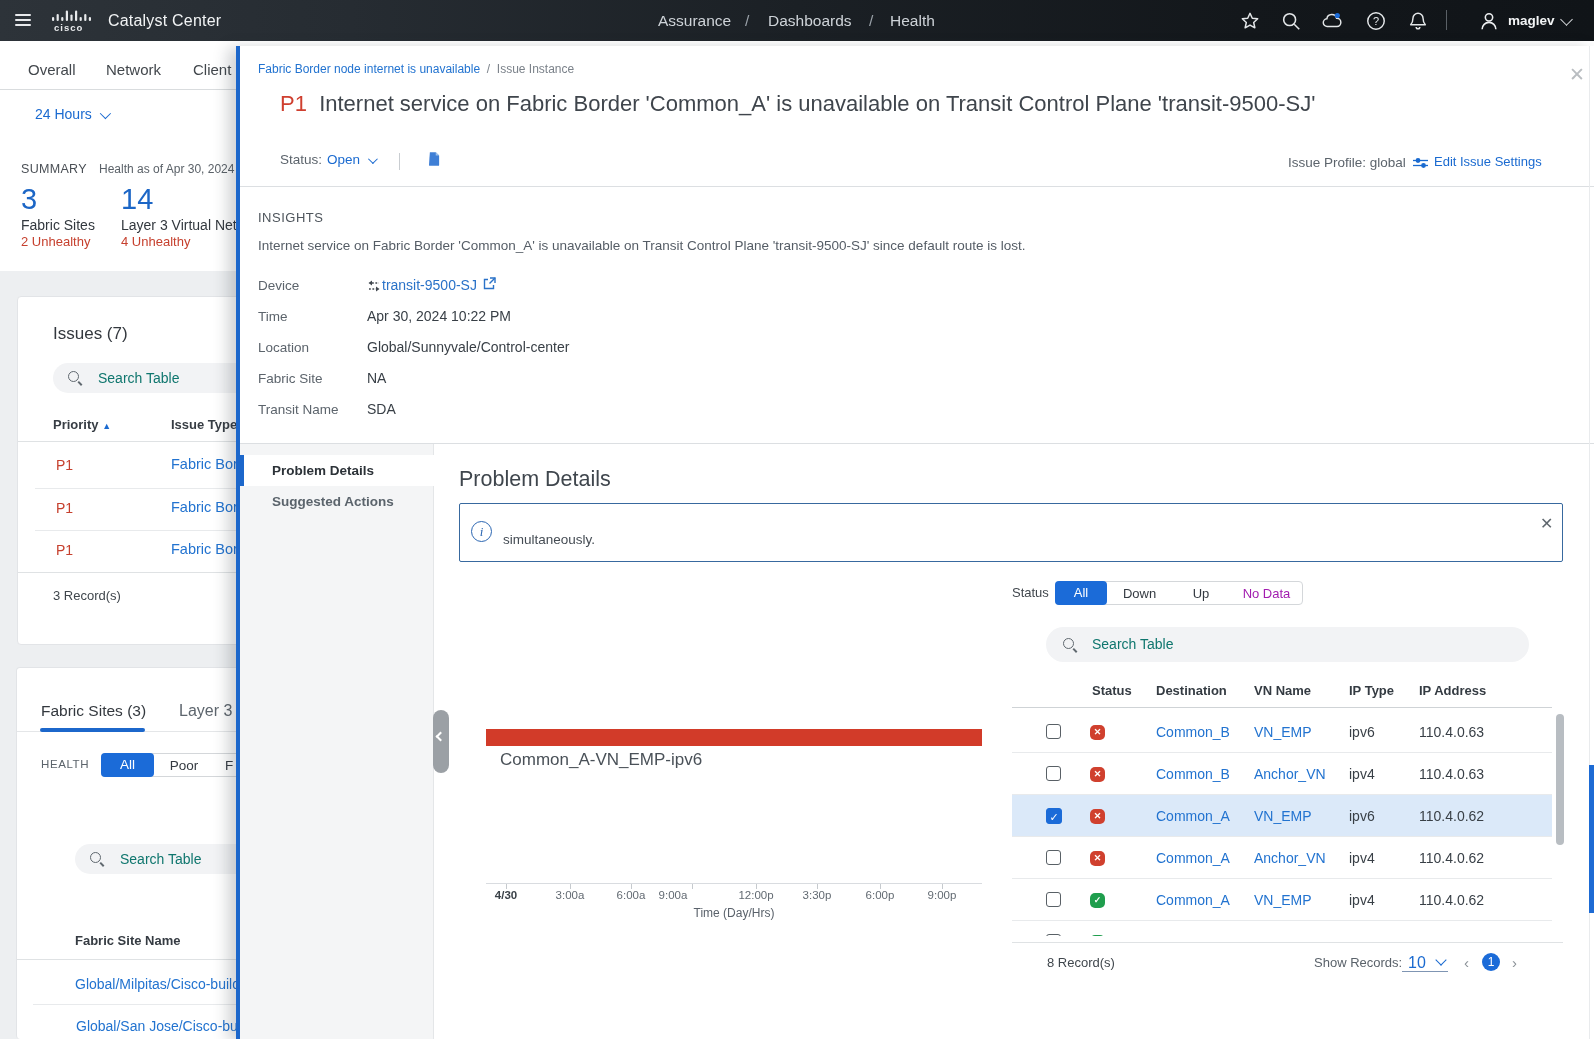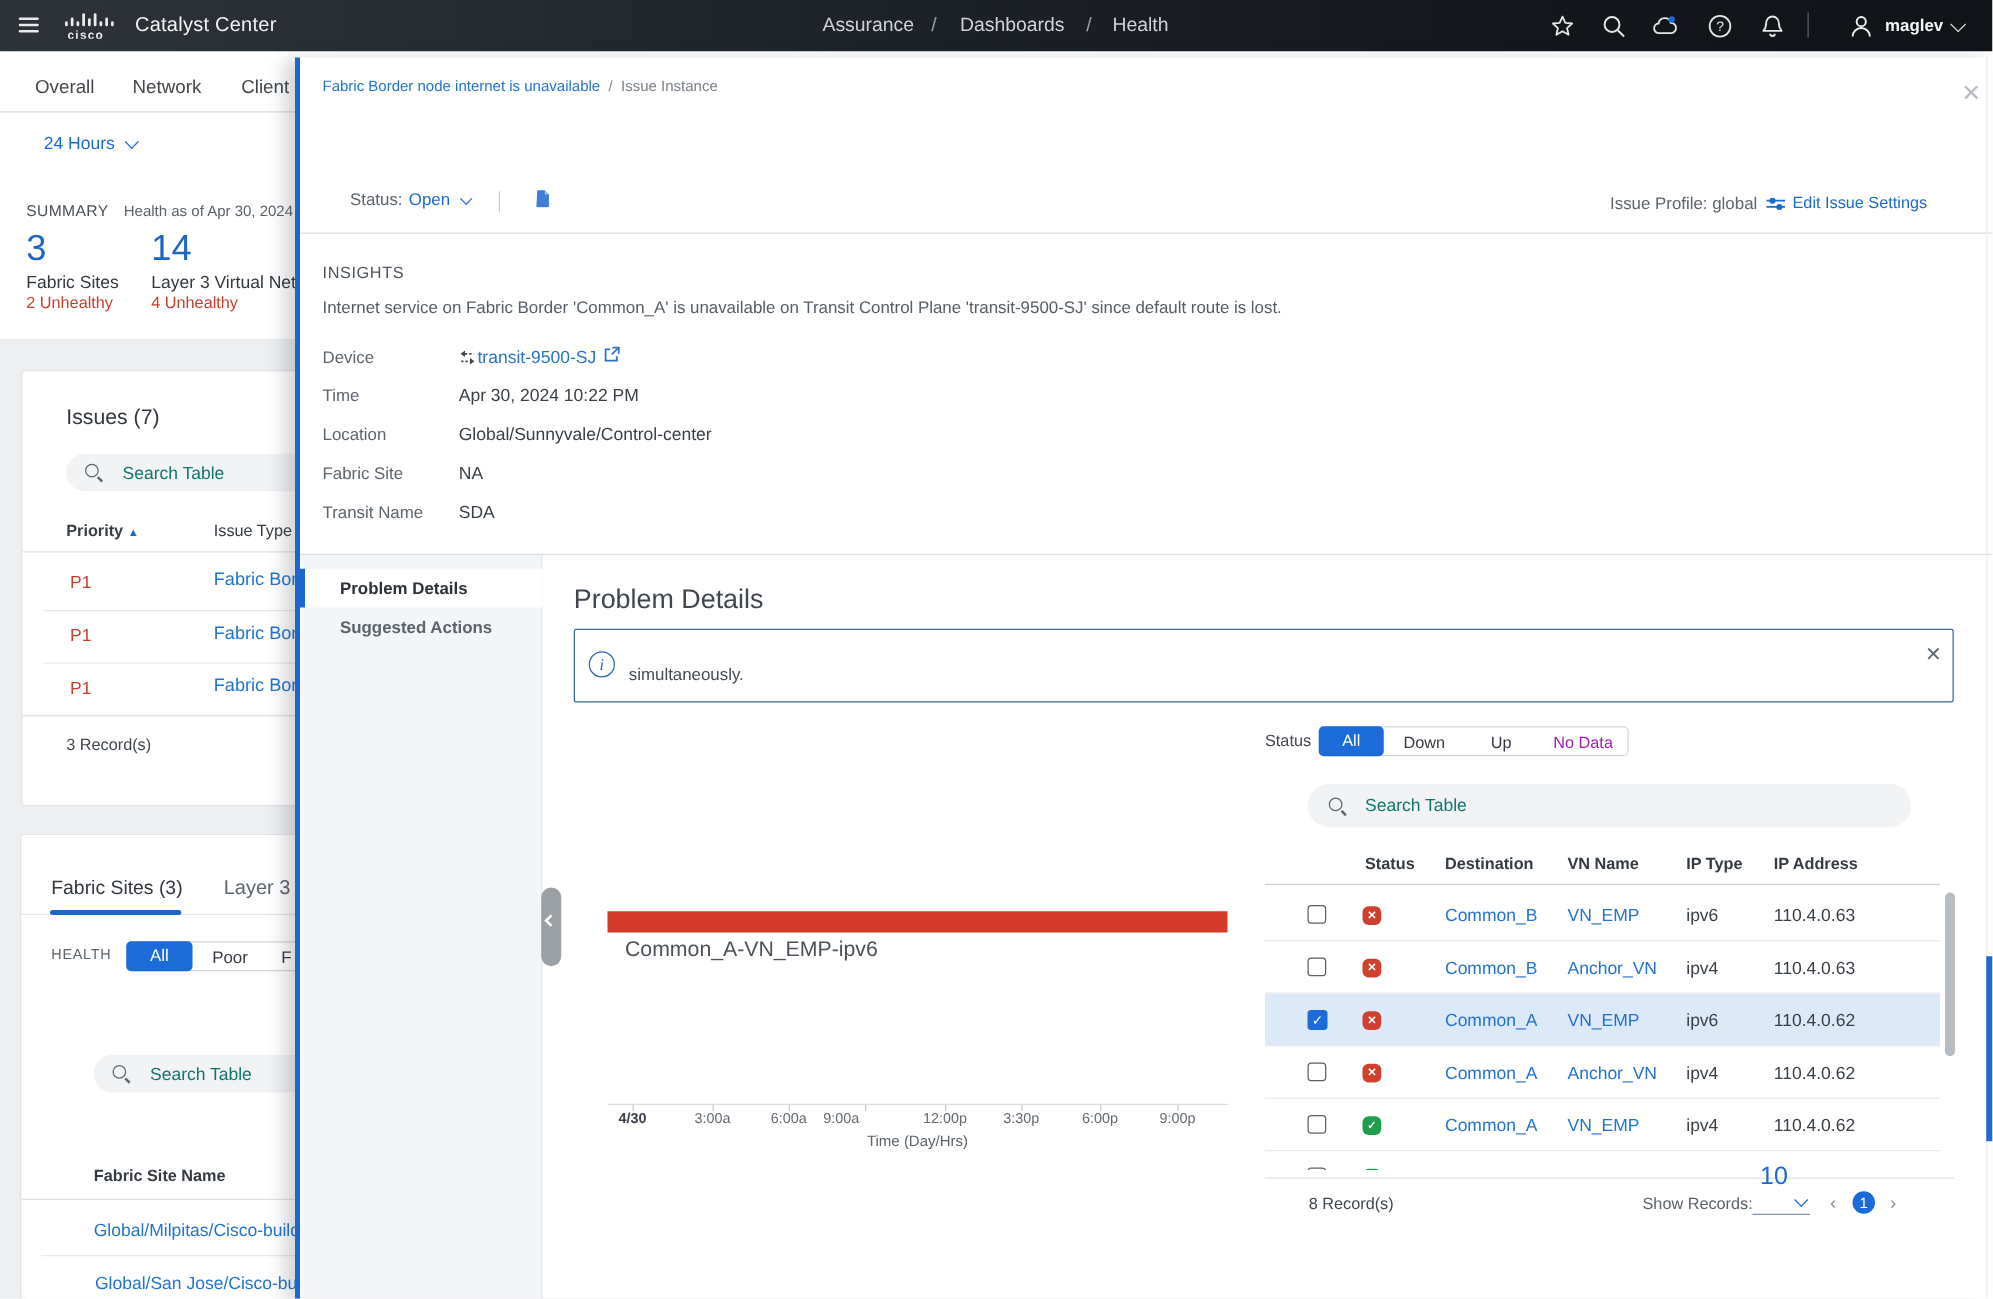--- a/index.html
+++ b/index.html
@@ -65,21 +65,21 @@
   <div class="abs" style="left:121px;top:176px;font-size:14px;color:#32383e;white-space:nowrap;">Layer 3 Virtual Netw</div>
   <div class="abs red" style="left:21px;top:193px;font-size:13px;">2 Unhealthy</div>
   <div class="abs red" style="left:121px;top:193px;font-size:13px;">4 Unhealthy</div>
 
   <div class="abs" style="left:0;top:230px;width:245px;height:768px;background:#edeff1;"></div>
 
   <div class="gcard" style="left:17px;top:255px;width:240px;height:349px;">
     <div class="abs" style="left:35px;top:27px;font-size:17px;color:#33383e;">Issues (7)</div>
     <div class="spill" style="left:35px;top:66px;width:200px;height:30px;"><span class="mag" style="margin:8px 0 0 15px;"></span><span style="position:absolute;left:45px;top:7px;">Search Table</span></div>
     <div class="abs" style="left:35px;top:120px;font-size:13px;font-weight:bold;color:#373d44;">Priority <span style="color:#1a6ad0;font-size:9px;">▲</span></div>
-    <div class="abs" style="left:153px;top:120px;font-size:13px;font-weight:normal;color:#373d44;">Issue Type</div>
+    <div class="abs" style="left:153px;top:120px;font-size:13px;font-weight:bold;color:#373d44;">Issue Type</div>
     <div class="abs" style="left:0;top:144px;width:240px;height:1px;background:#dfe2e4;"></div>
     <div class="abs red" style="left:38px;top:160px;font-size:14px;">P1</div>
     <div class="abs lnk" style="left:153px;top:159px;font-size:14.5px;white-space:nowrap;">Fabric Bord</div>
     <div class="abs" style="left:17px;top:191px;width:223px;height:1px;background:#e8eaec;"></div>
     <div class="abs red" style="left:38px;top:203px;font-size:14px;">P1</div>
     <div class="abs lnk" style="left:153px;top:202px;font-size:14.5px;white-space:nowrap;">Fabric Bord</div>
     <div class="abs" style="left:17px;top:233px;width:223px;height:1px;background:#e8eaec;"></div>
     <div class="abs red" style="left:38px;top:245px;font-size:14px;">P1</div>
     <div class="abs lnk" style="left:153px;top:244px;font-size:14.5px;white-space:nowrap;">Fabric Bord</div>
     <div class="abs" style="left:0;top:275px;width:240px;height:1px;background:#dfe2e4;"></div>
@@ -163,20 +163,21 @@
     </svg>
   <div class="husr">maglev</div>
   <div style="position:absolute;left:1562px;top:15px;width:9px;height:9px;border-right:1.8px solid #d6d9dc;border-bottom:1.8px solid #d6d9dc;transform:rotate(45deg);"></div>
 </div>
 
 <div id="drawer">
 
   <div class="d" style="left:18px;top:16px;font-size:12px;"><span class="lnk">Fabric Border node internet is unavailable</span><span style="color:#7b828a;">&nbsp; / &nbsp;Issue Instance</span></div>
   <div class="d" style="left:1329px;top:17px;font-size:19px;color:#b9bdc1;">✕</div>
 
+  <div class="d" style="left:40px;top:45px;font-size:22px;color:#3f454c;white-space:nowrap;"><span style="color:#cf3f2f;">P1</span>&nbsp; Internet service on Fabric Border 'Common_A' is unavailable on Transit Control Plane 'transit-9500-SJ'</div>
 
   <div class="d dim" style="left:40px;top:106px;font-size:13.5px;">Status:</div>
   <div class="d" style="left:87px;top:106px;font-size:13.5px;color:#1a6ad0;">Open<span class="chev" style="width:7px;height:7px;"></span></div>
   <div class="d" style="left:159px;top:107px;width:1px;height:17px;background:#c9cdd1;"></div>
   <svg class="d" style="left:189px;top:106px;" width="11" height="14" viewBox="0 0 13 16">
       <path d="M1 0 h7 l4 4 v11 a1 1 0 0 1 -1 1 h-10 a1 1 0 0 1 -1 -1 z" fill="#3f7fd6"></path>
       <path d="M8 0 l4 4 h-4 z" fill="#9ec1ea"></path>
     </svg>
   <div class="d dim" style="left:1048px;top:109px;font-size:13.5px;">Issue Profile: global</div>
   <svg class="d" style="left:1173px;top:110px;" width="16" height="14" viewBox="0 0 16 14">
@@ -300,21 +301,21 @@
         <span class="tc c3 dark">ipv4</span>
         <span class="tc c4 dark">110.4.0.63</span>
     </div>
   </div>
 
   <div class="d" style="left:1316px;top:668px;width:8px;height:131px;background:#b8bdc2;border-radius:4px;"></div>
 
   <div class="d" style="left:772px;top:896px;width:551px;height:1px;background:#dfe2e4;"></div>
   <div class="d" style="left:807px;top:909px;font-size:13px;color:#40474d;">8 Record(s)</div>
   <div class="d" style="left:1074px;top:909px;font-size:13px;color:#5a626a;">Show Records:</div>
-  <div class="d" style="left:1168px;top:884px;font-size:20px;color:#1a6ad0;">10</div>
+  <div class="d" style="left:1168px;top:908px;font-size:16px;color:#1a6ad0;">10</div>
   <div class="d" style="left:1162px;top:925px;width:46px;height:1px;background:#7f95b3;"></div>
   <div class="d" style="left:1197px;top:910px;width:8px;height:8px;border-right:1.8px solid #1a6ad0;border-bottom:1.8px solid #1a6ad0;transform:rotate(45deg);"></div>
   <div class="d" style="left:1224px;top:908px;font-size:15px;color:#8a9197;">‹</div>
   <div class="d" style="left:1242px;top:907px;width:18px;height:18px;border-radius:50%;background:#1b6bd8;color:#fff;font-size:12px;text-align:center;line-height:18px;">1</div>
   <div class="d" style="left:1272px;top:908px;font-size:15px;color:#8a9197;">›</div>
 
   <div class="d" style="left:246px;top:683px;width:496px;height:17px;background:#d23b29;"></div>
   <div class="d" style="left:260px;top:704px;font-size:17px;color:#4a5158;">Common_A-VN_EMP-ipv6</div>
   <div class="d" style="left:246px;top:837px;width:496px;height:1px;background:#d9dce0;"></div>
   <div class="d" style="left:266px;top:838px;width:1px;height:5px;background:#c6cace;"></div>

